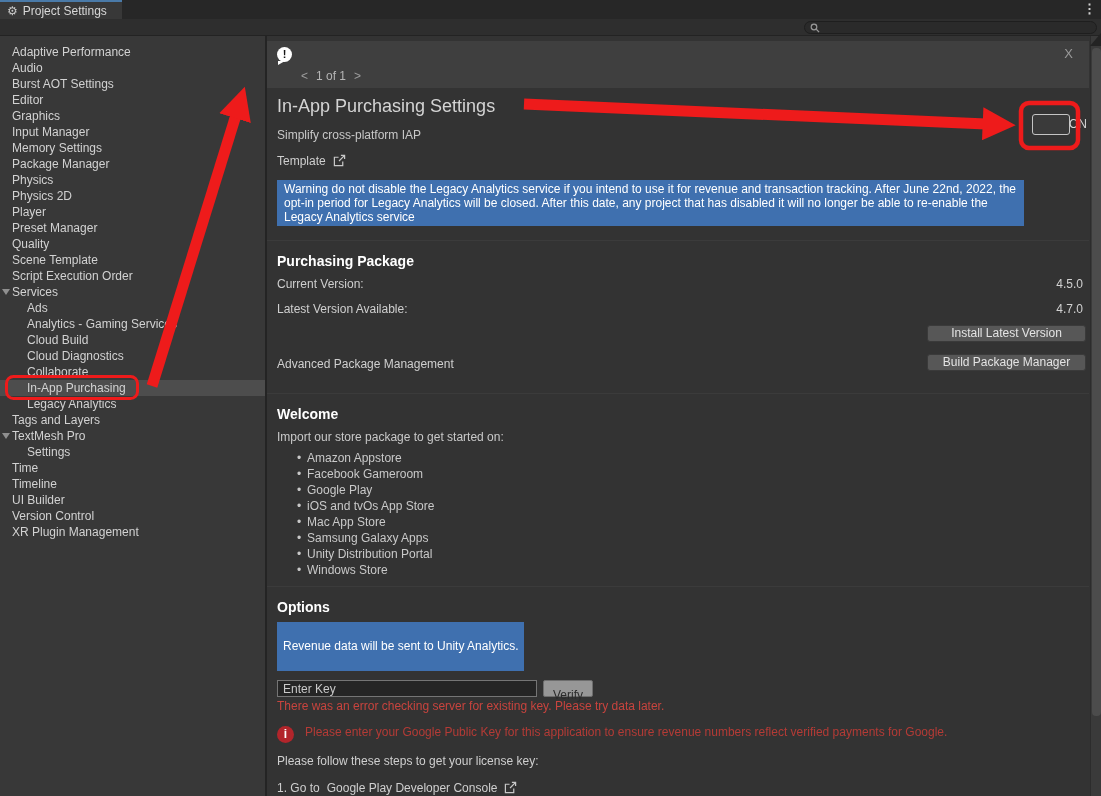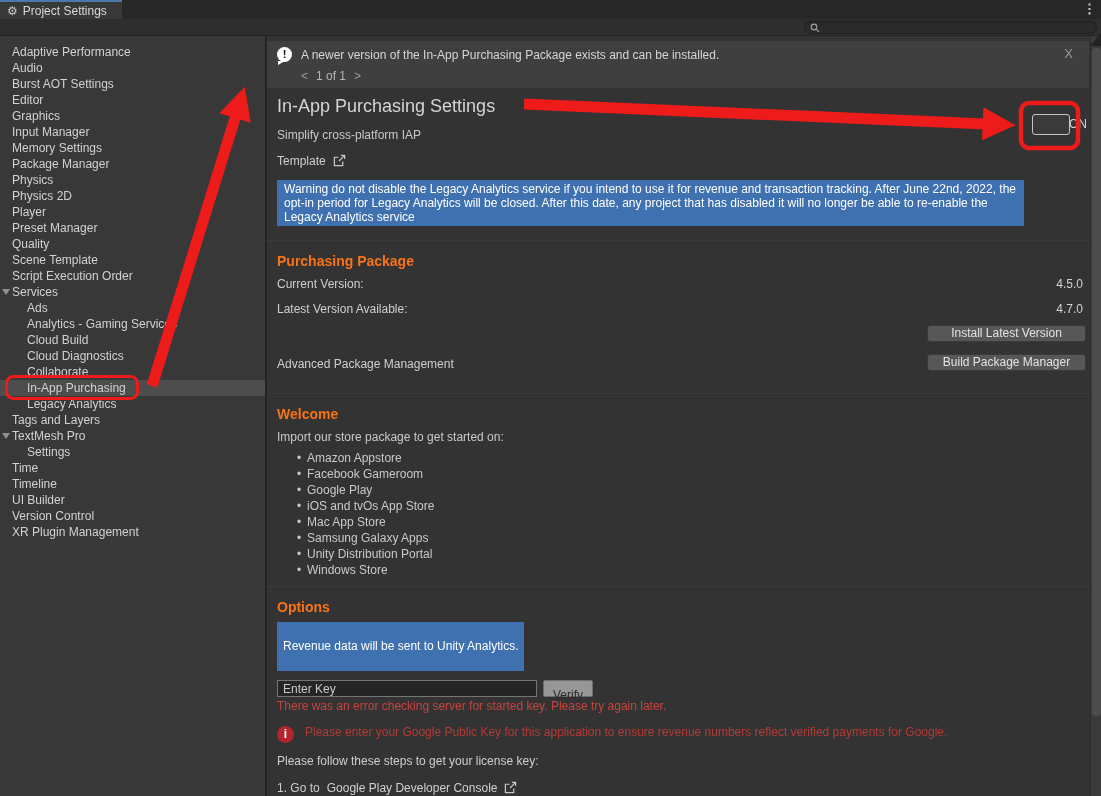--- a/index.html
+++ b/index.html
@@ -64,21 +64,21 @@
   .sub { margin:12px 0 0 10px; color:#c8c8c8; line-height:13px; }
   .dash { margin:11px 0 0 10px; display:flex; align-items:center; gap:7px; height:15px; color:#cfcfcf; }
   .extlink { flex:none; display:inline-block; }
   .warn {
     margin:12px 0 0 10px; width:747px; background:#3f70af; color:#ffffff;
     padding:2px 7px; line-height:14px; font-size:12px;
   }
   .divider { height:1px; background:#262626; border-bottom:1px solid #3b3b3b; margin-top:14px; margin-right:12px; }
   .divider.w { margin-top:22px; }
   .divider.o { margin-top:8px; }
-  .h2 { margin:12px 8px 0 10px; font-size:14px; font-weight:bold; color:#f97316; line-height:16px; }
+  .h2 { margin:12px 8px 0 10px; font-size:14px; font-weight:bold; color:#ffffff; line-height:16px; }
   .kvrow { display:flex; justify-content:space-between; margin-top:12px; padding:0 18px 0 10px; line-height:13px; }
   .kvrow.first { margin-top:9px; }
   .kvrow .val { color:#d2d2d2; }
   .btnrow { display:flex; justify-content:flex-end; padding-right:15px; margin-top:9px; }
   .advrow { display:flex; justify-content:space-between; align-items:flex-end; margin-top:12px; padding:0 15px 0 10px; }
   .btn {
     background:#575757; color:#e3e3e3; border:1px solid #3a3a3a; border-radius:3px;
     height:17px; line-height:15px; padding:0 10px; font-size:12px; font-family:inherit;
     min-width:159px; text-align:center; cursor:default;
   }
@@ -181,21 +181,20 @@
       <div class="side-row"><span>UI Builder</span></div>
       <div class="side-row"><span>Version Control</span></div>
       <div class="side-row"><span>XR Plugin Management</span></div>
     </div>
 
   <div class="main">
 
     <div class="banner">
       <div class="banner-line1">
         <span class="bubble">!</span>
-        <span>A newer version of the In-App Purchasing Package exists and can be installed.</span>
       </div>
       <div class="pager">
         <span class="arrow">&lt;</span>
         <span>1 of 1</span>
         <span class="arrow">&gt;</span>
       </div>
       <span class="banner-close">X</span>
     </div>
 
     <div class="h1">In-App Purchasing Settings</div>
@@ -247,21 +246,21 @@
       </ul>
 
     <div class="divider o"></div>
 
     <div class="h2">Options</div>
     <span class="chip">Revenue data will be sent to Unity Analytics.</span>
     <div class="keyrow">
       <input class="key" type="text" placeholder="Enter Key" style="">
       <button class="verify">Verify</button>
     </div>
-    <div class="err">There was an error checking server for started key. Please try again later.</div>
+    <div class="err">There was an error checking server for existing key. Please try data later.</div>
     <div class="inforow">
       <span class="infoicon">i</span>
       <span class="infotext">Please enter your Google Public Key for this application to ensure revenue numbers reflect verified payments for Google.</span>
     </div>
     <div class="steps-intro">Please follow these steps to get your license key:</div>
     <div class="step1">
       <span>1. Go to</span>
       <span>Google Play Developer Console</span>
       <svg class="extlink" width="13" height="13" viewBox="0 0 14 14">
         <path d="M6 3.5 H1.5 V12.5 H10.5 V8" fill="none" stroke="#c8c8c8" stroke-width="1.3"></path>

